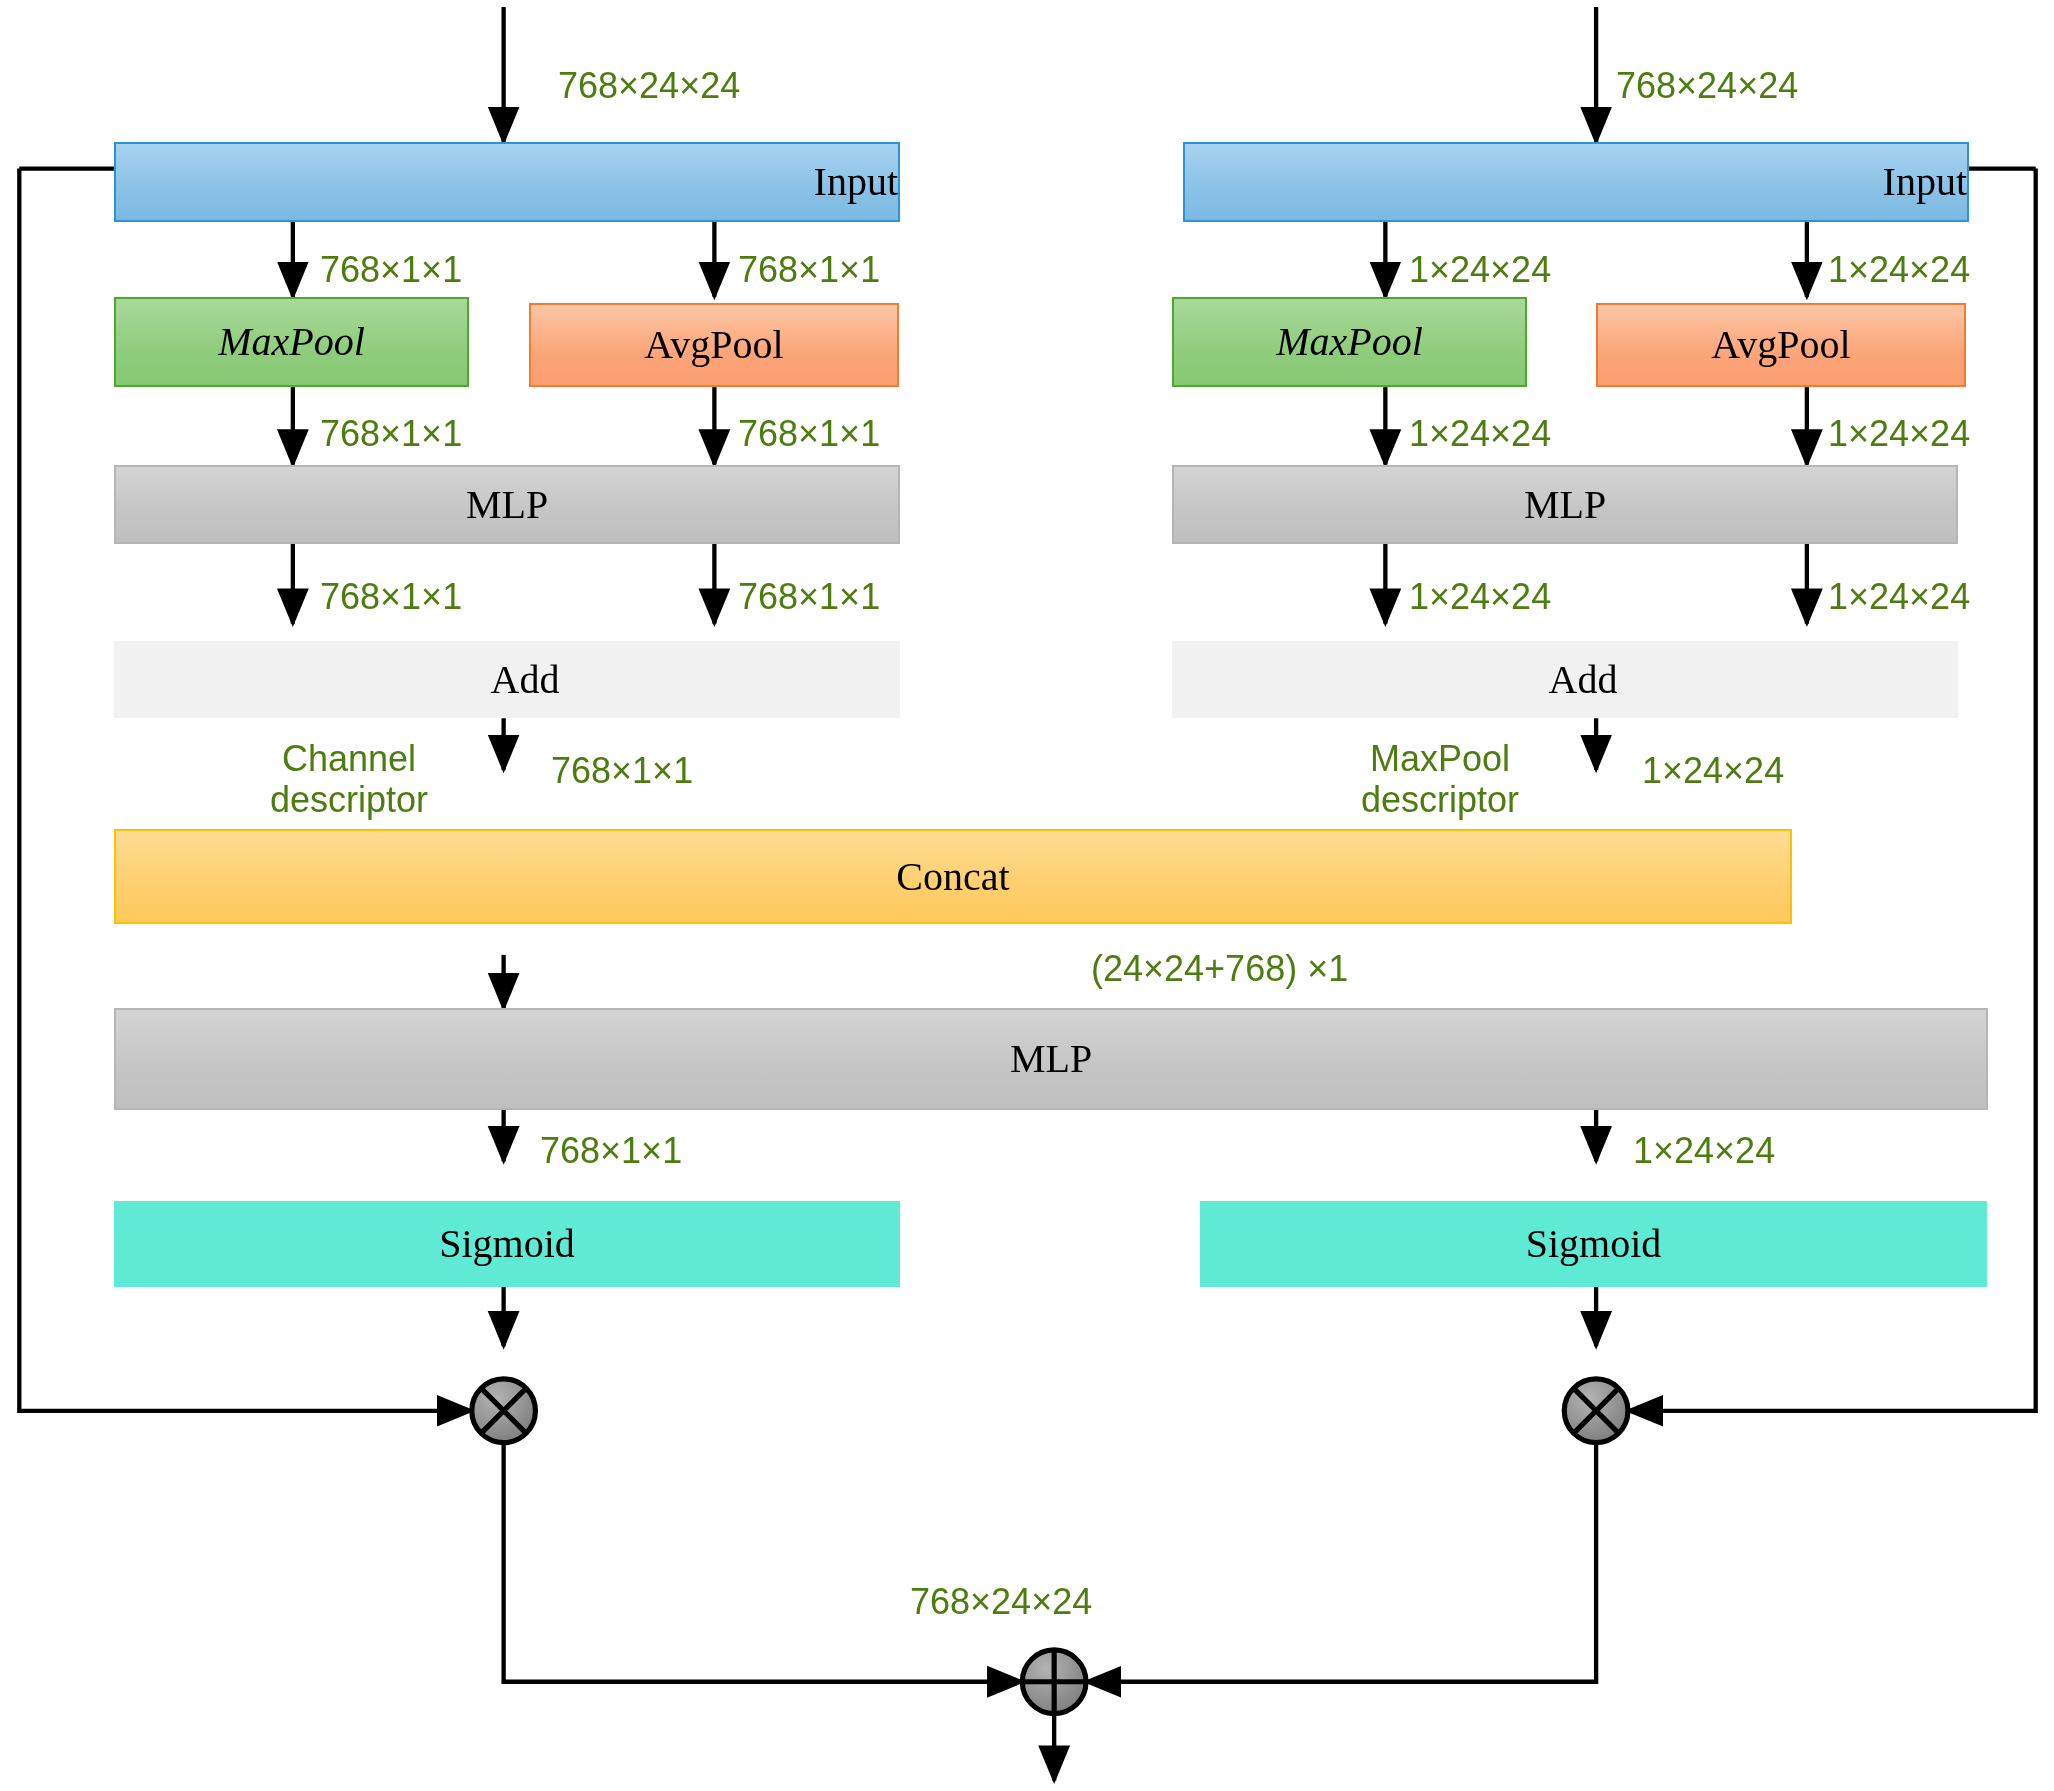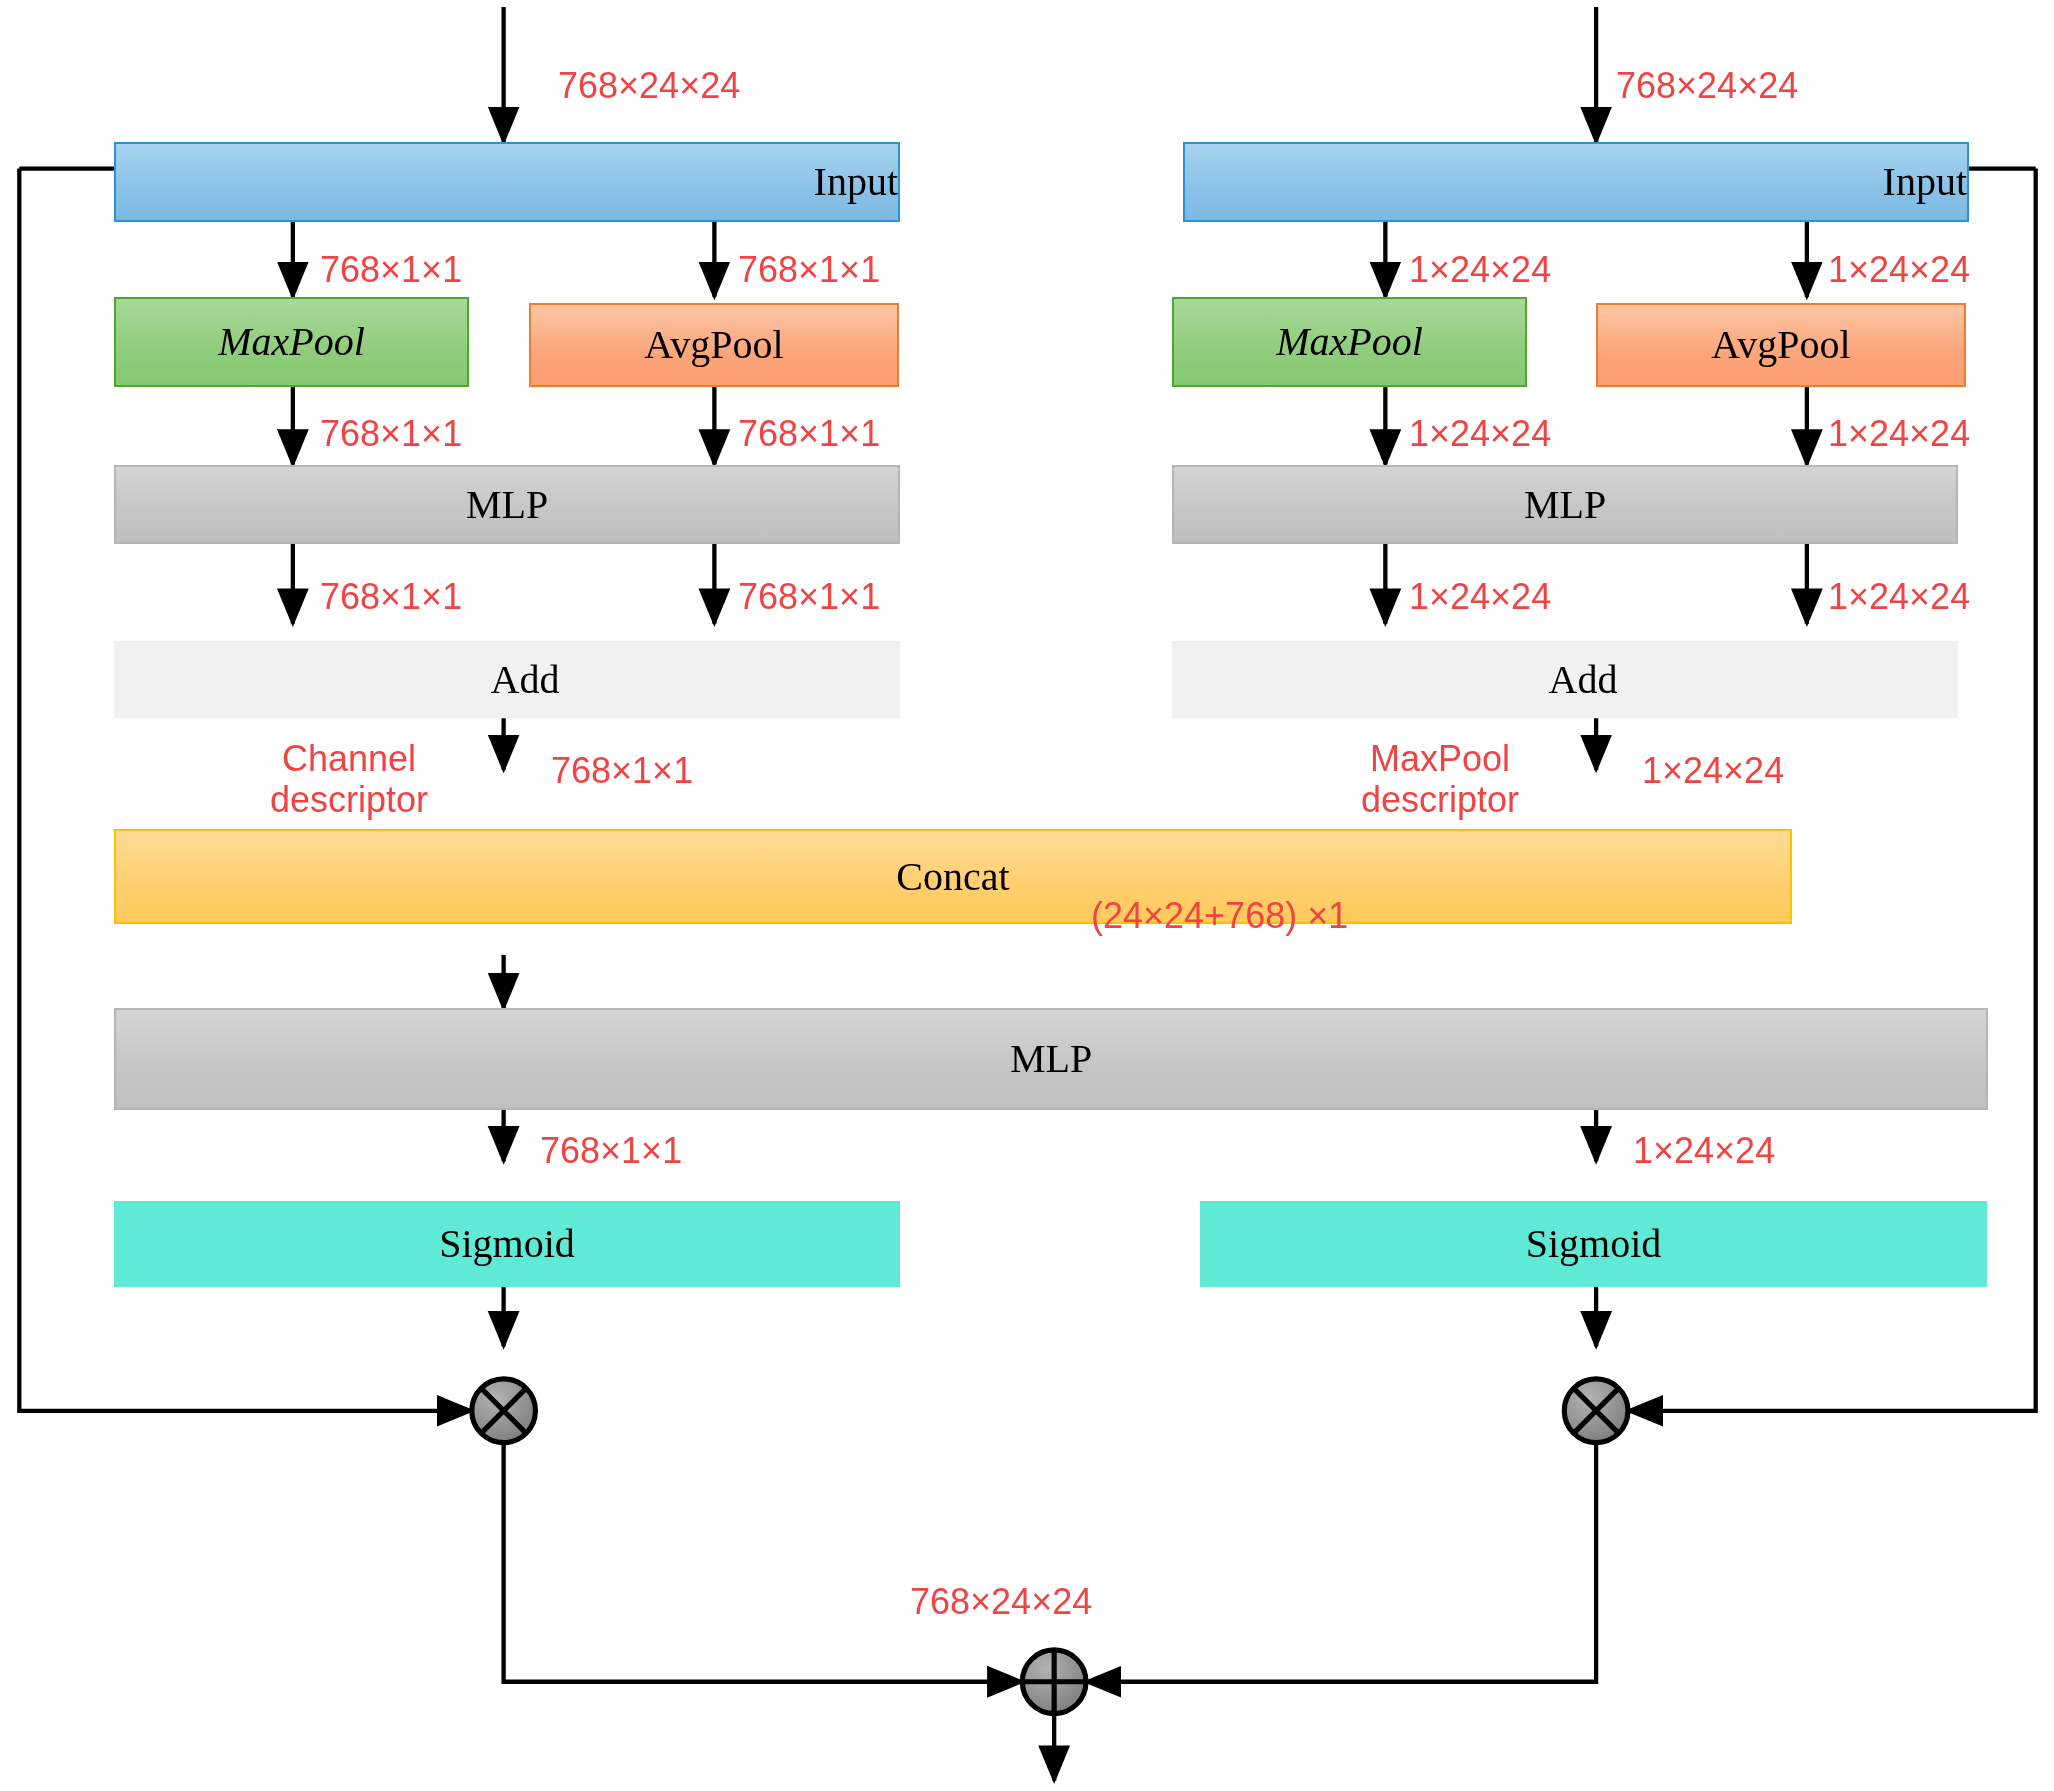--- a/index.html
+++ b/index.html
@@ -63,21 +63,21 @@
     border: 2.6px solid #ffc000;
   }
   .box-sigmoid {
     background: #5eead4;
     border: none;
   }
   .label {
     position: absolute;
     font-family: "Liberation Sans", "DejaVu Sans", sans-serif;
     font-size: 36px;
-    color: #ef4444;
+    color: #4d7c0f;
     white-space: nowrap;
     line-height: 1.15;
   }
   .label-desc {
     font-family: "Liberation Sans", "DejaVu Sans", sans-serif;
     font-size: 36px;
     text-align: center;
     white-space: normal;
     width: 250px;
   }
@@ -225,21 +225,21 @@
 
   <div class="label" style="left:320px; top:576px;">768×1×1</div>
   <div class="label" style="left:738px; top:576px;">768×1×1</div>
 
   <div class="label" style="left:1409px; top:576px;">1×24×24</div>
   <div class="label" style="left:1828px; top:576px;">1×24×24</div>
 
   <div class="label" style="left:551px; top:750px;">768×1×1</div>
   <div class="label" style="left:1642px; top:750px;">1×24×24</div>
 
-  <div class="label" style="left:1091px; top:895px;">(24×24+768) ×1</div>
+  <div class="label" style="left:1091px; top:948px;">(24×24+768) ×1</div>
 
   <div class="label" style="left:540px; top:1130px;">768×1×1</div>
   <div class="label" style="left:1633px; top:1130px;">1×24×24</div>
 
   <div class="label" style="left:910px; top:1581px;">768×24×24</div>
 
   <div class="label label-desc" style="left:224px; top:738px;">Channel descriptor</div>
   <div class="label label-desc" style="left:1315px; top:738px;">MaxPool descriptor</div>
 
 </div>

